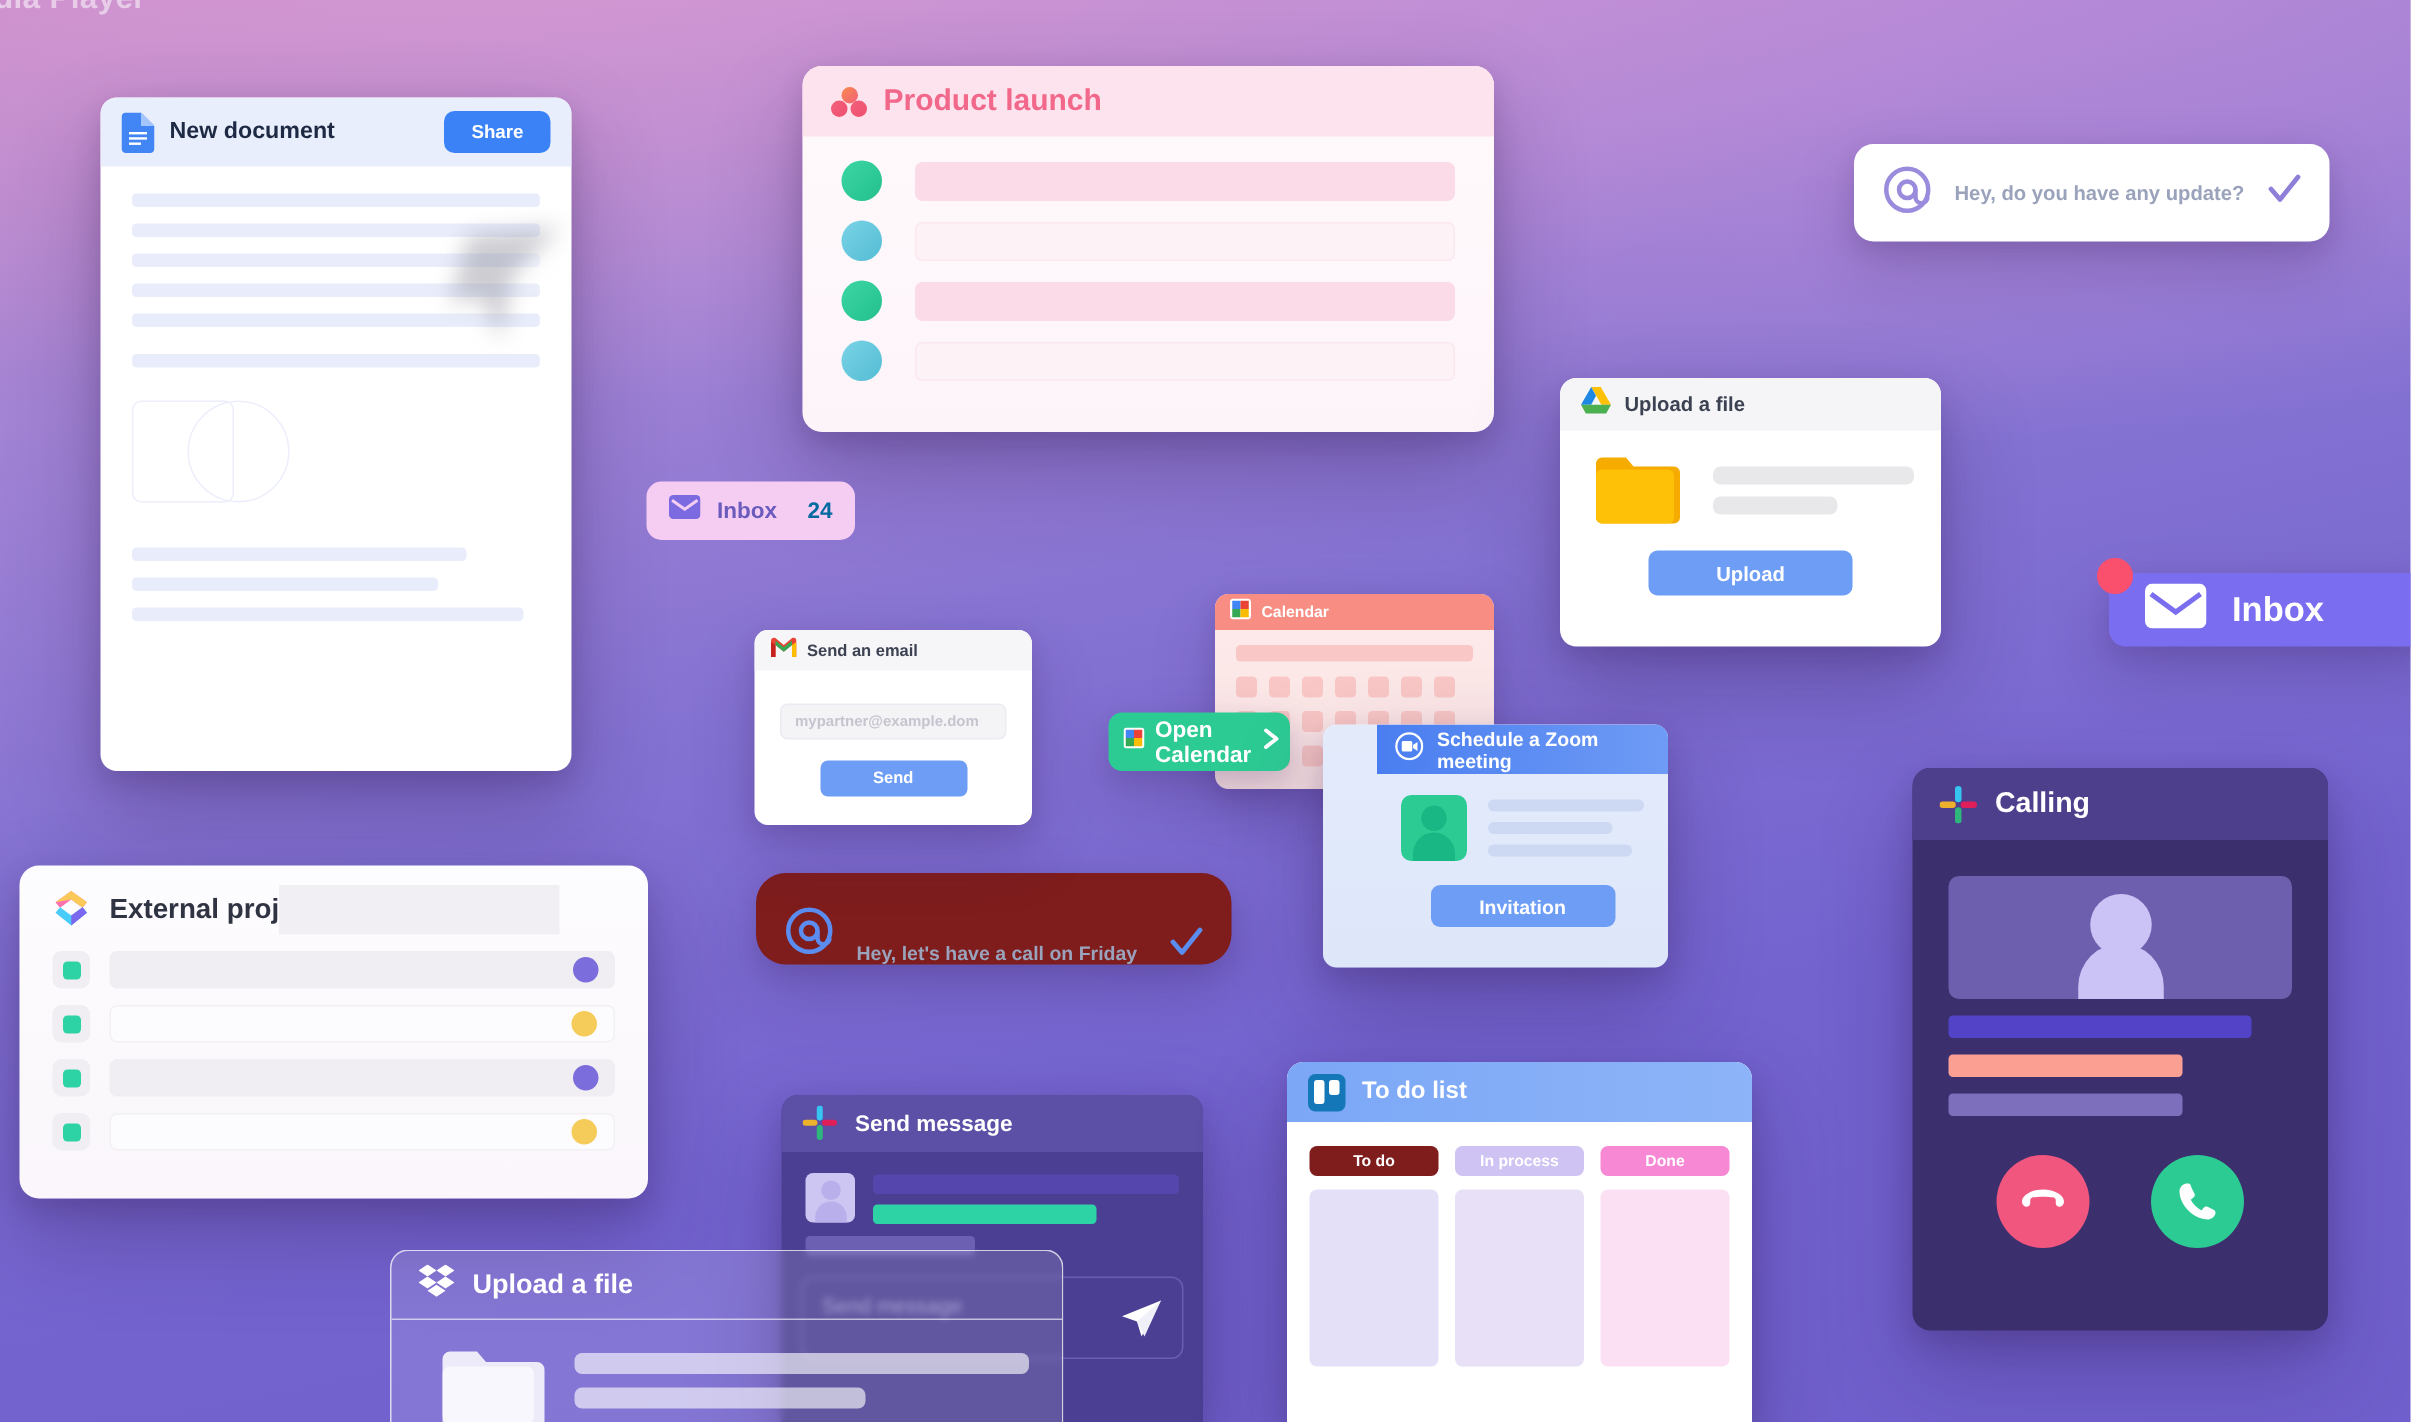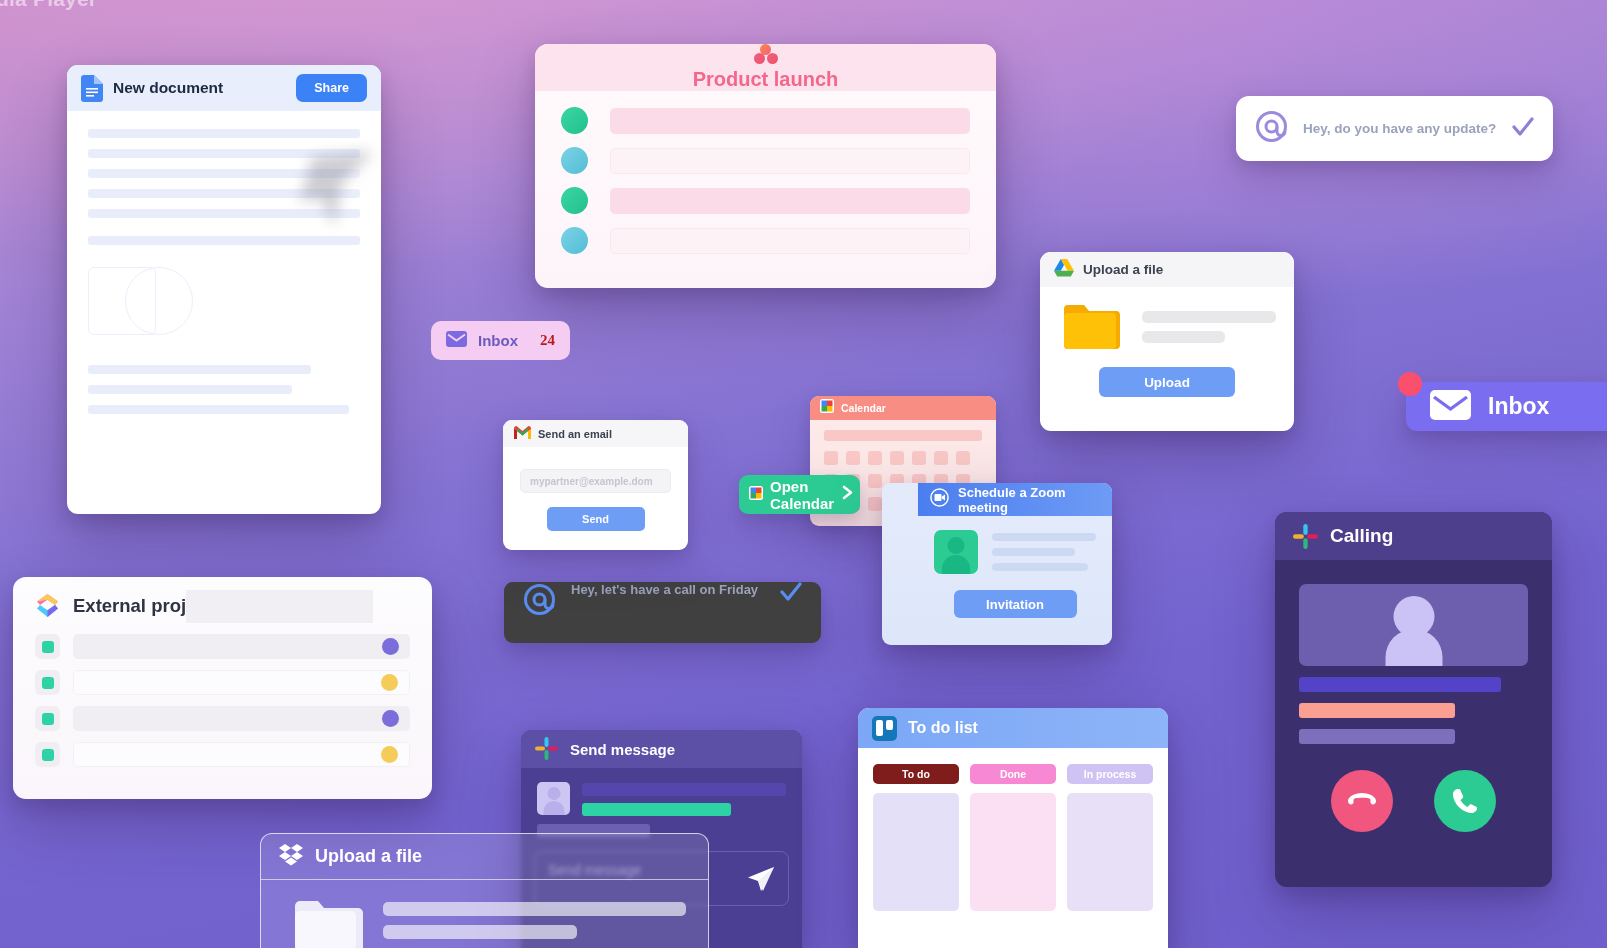--- a/index.html
+++ b/index.html
@@ -33,47 +33,47 @@
   #doc .ln { height:9px; border-radius:3px; background:#e9edfb; margin-bottom:11px; }
   #doc .shape { width:105px; height:68px; margin:22px 0 30px 0; position:relative; }
   #doc .shape .sq { position:absolute; left:0; top:0; width:68px; height:68px; border:1.3px solid #eceefb; border-radius:6px; }
   #doc .shape .ci { position:absolute; left:37px; top:0; width:68px; height:68px; border:1.3px solid #eceefb; border-radius:50%; }
   .doc-blob{ position:absolute; left:215px; top:80px; width:120px; height:115px; pointer-events:none;
              filter:blur(7px); opacity:.55; }
 
   
   #plaunch { left:535px; top:44px; width:461px; height:244px; border-radius:13px; overflow:hidden;
              background:linear-gradient(180deg,#fffafc 0%, #fdf4f9 100%); }
-  #plaunch .hd { height:47px; background:#fde3ed; display:flex; align-items:center; gap:11px; padding:0 19px;flex-direction:column; }
+  #plaunch .hd { height:47px; background:#fde3ed; display:flex; align-items:center; gap:11px; padding:0 19px; }
   #plaunch .ttl { font-size:20px; font-weight:800; color:#f2688b; }
   #plaunch .rows { padding:16px 26px 0 26px; }
   #plaunch .row { display:flex; align-items:center; gap:22px; margin-bottom:13px; }
   #plaunch .dot { width:27px; height:27px; border-radius:50%; flex:0 0 auto; }
   #plaunch .bar { flex:1; height:26px; border-radius:5px; }
   .asana-logo { width:24px; height:20px; position:relative; }
   .asana-logo i { position:absolute; width:11px; height:11px; border-radius:50%; display:block; }
   .asana-logo i.t { left:6.5px; top:0; background:linear-gradient(135deg,#f98a4d,#f2617a); }
   .asana-logo i.l { left:0; top:9px; background:linear-gradient(135deg,#f2617a,#ef4f6f); }
   .asana-logo i.r { left:13px; top:9px; background:linear-gradient(135deg,#f2617a,#ef4f6f); }
 
   
   #inbox-small { left:431px; top:321px; width:139px; height:39px; background:#f6cdf2; border-radius:10px;
                  display:flex; align-items:center; gap:11px; padding:0 15px; }
   #inbox-small .lbl { font-size:15px; font-weight:700; color:#6a5bbd; }
-  #inbox-small .cnt { margin-left:auto; font-size:15px; font-weight:700; color:#b91c1c;font-family:Liberation Serif, serif; }
+  #inbox-small .cnt { margin-left:auto; font-size:15px; font-weight:700; color:#0369a1; }
 
   
   #bub1 { left:1236px; top:96px; width:317px; height:65px; background:#fff; border-radius:13px;
           display:flex; align-items:center; gap:14px; padding:0 18px; }
   #bub1 .txt { font-size:13.5px; font-weight:600; color:#9aa3bb; }
   #bub1 .ck { margin-left:auto; }
 
   
-  #bub2 { left:504px; top:582px; width:317px; height:61px; background:#404040; border-radius:9px;
-          display:flex; align-items:flex-start; gap:14px; padding:0 18px; }
+  #bub2 { left:504px; top:582px; width:317px; height:61px; background:#7f1d1d; border-radius:20px;
+          display:flex; align-items:flex-end; gap:14px; padding:0 18px; }
   #bub2 .txt { font-size:13px; font-weight:600; color:#9aa3bb; }
   #bub2 .ck { margin-left:auto; }
 
   
   #gdrive { left:1040px; top:252px; width:254px; height:179px; background:#fff; border-radius:11px; overflow:hidden; }
   #gdrive .hd { height:35px; background:#f5f5f7; display:flex; align-items:center; gap:9px; padding:0 14px; }
   #gdrive .ttl { font-size:13.5px; font-weight:700; color:#3c4252; }
   #gdrive .body { display:flex; align-items:center; gap:16px; padding:14px 18px 0 22px; }
   #gdrive .lines { flex:1; display:flex; flex-direction:column; gap:8px; }
   #gdrive .lines i { display:block; height:12px; border-radius:5px; background:#e8e8ea; }
@@ -531,26 +531,26 @@
           <i class="b"></i>
         </span>
       <span class="ttl">To do list</span>
     </div>
     <div class="cols">
       <div class="col">
         <div class="tag" style="background:#7f1d1d;color:#fff">To do</div>
         <div class="well" style="background:#e4e0f8"></div>
       </div>
       <div class="col">
+        <div class="tag" style="background:#cfc3f3;color:#fff">In process</div>
+        <div class="well" style="background:#e7e0f6"></div>
+      </div>
+      <div class="col">
         <div class="tag" style="background:#f788d3;color:#fff">Done</div>
         <div class="well" style="background:#fbe0f4"></div>
-      </div>
-      <div class="col">
-        <div class="tag" style="background:#cfc3f3;color:#fff">In process</div>
-        <div class="well" style="background:#e7e0f6"></div>
       </div>
     </div>
   </div>
 
   <div class="card" id="dropbox">
     <div class="hd">
       <span>
         <svg width="24" height="22" viewBox="0 0 24 22">
           <path d="M6 0L0 4l6 4 6-4z" fill="#fff"></path>
             <path d="M18 0l6 4-6 4-6-4z" fill="#fff"></path>

